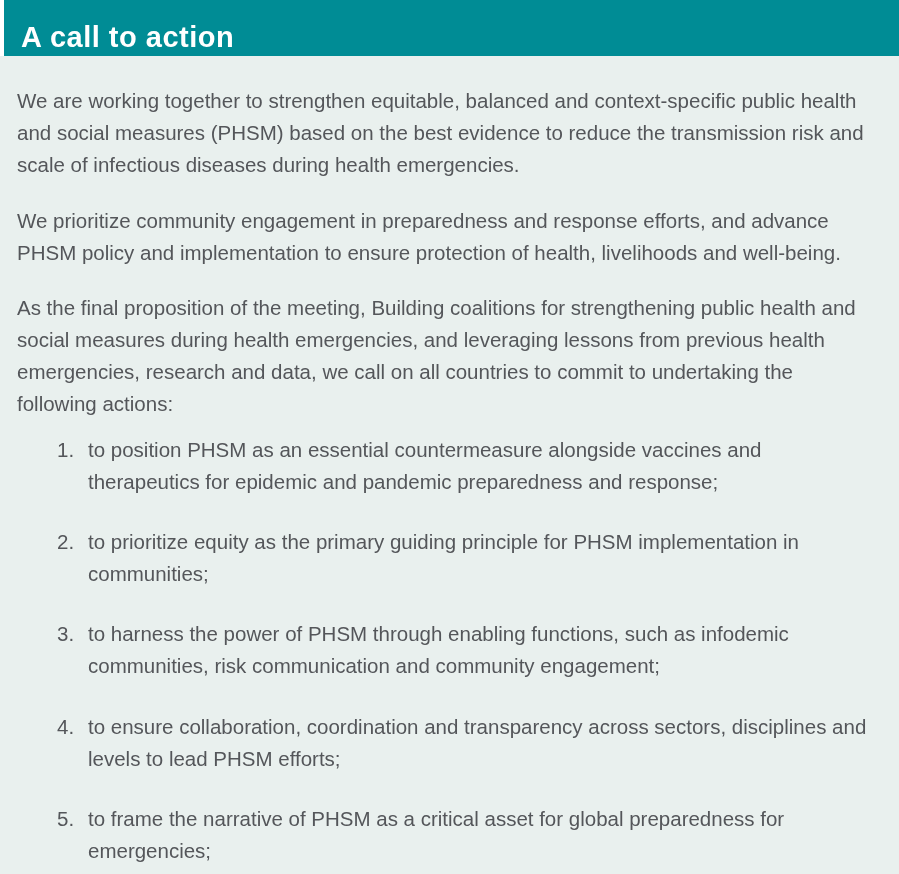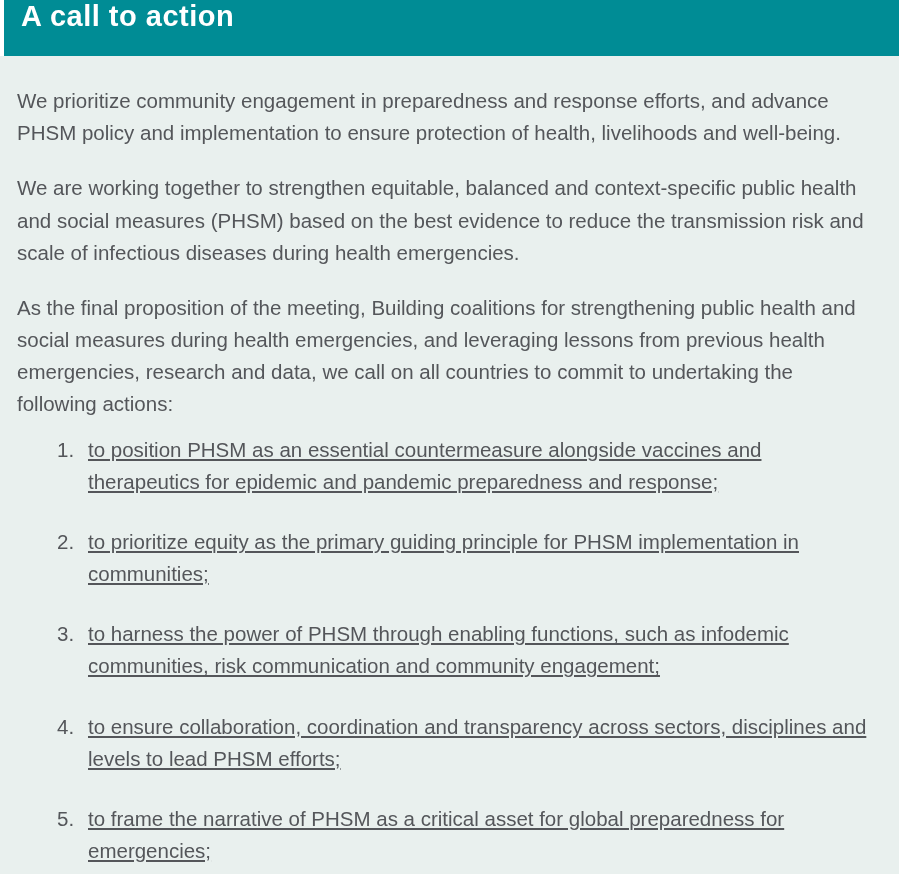--- a/index.html
+++ b/index.html
@@ -18,21 +18,21 @@
   }
   .header-row {
     height: 56px;
     background: #ffffff;
   }
   .header-band {
     margin-left: 4px;
     height: 56px;
     background: #008C95;
     display: flex;
-    align-items: flex-start;
+    align-items: flex-end;
   }
   .header-band h1 {
     margin: 0;
     padding: 0 0 2px 17px;
     color: #FFFFFF;
     font-size: 29px;
     font-weight: 800;
     letter-spacing: 0.5px;
   }
   .content {
@@ -54,37 +54,36 @@
   ol.action-list li {
     display: flex;
     margin-bottom: 28px;
   }
   ol.action-list .num {
     flex: 0 0 31px;
   }
   ol.action-list .item-text {
     flex: 1 1 auto;
     padding-right: 10px;
-    text-decoration: underline;
   }
 </style>
 </head>
 <body>
 
 <div class="page">
 
   <div class="header-row">
     <div class="header-band">
       <h1>A call to action</h1>
     </div>
   </div>
 
   <div class="content">
+    <p>We are working together to strengthen equitable, balanced and context-specific public health and social measures (PHSM) based on the best evidence to reduce the transmission risk and scale of infectious diseases during health emergencies.</p>
     <p>We prioritize community engagement in preparedness and response efforts, and advance PHSM policy and implementation to ensure protection of health, livelihoods and well-being.</p>
-    <p>We are working together to strengthen equitable, balanced and context-specific public health and social measures (PHSM) based on the best evidence to reduce the transmission risk and scale of infectious diseases during health emergencies.</p>
     <p class="last-para">As the final proposition of the meeting, Building coalitions for strengthening public health and social measures during health emergencies, and leveraging lessons from previous health emergencies, research and data, we call on all countries to commit to undertaking the following actions:</p>
 
     <ol class="action-list">
       <li>
         <span class="num">1.</span>
         <span class="item-text">to position PHSM as an essential countermeasure alongside vaccines and therapeutics for epidemic and pandemic preparedness and response;</span>
       </li>
       <li>
         <span class="num">2.</span>
         <span class="item-text">to prioritize equity as the primary guiding principle for PHSM implementation in communities;</span>

